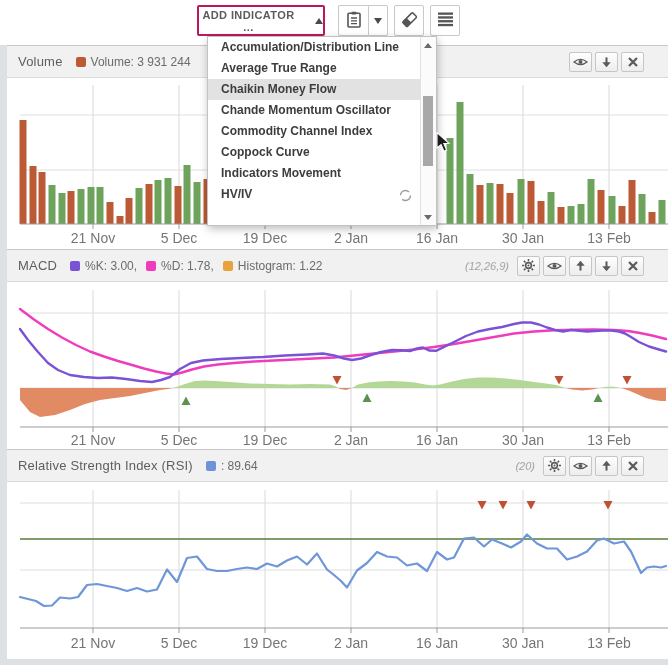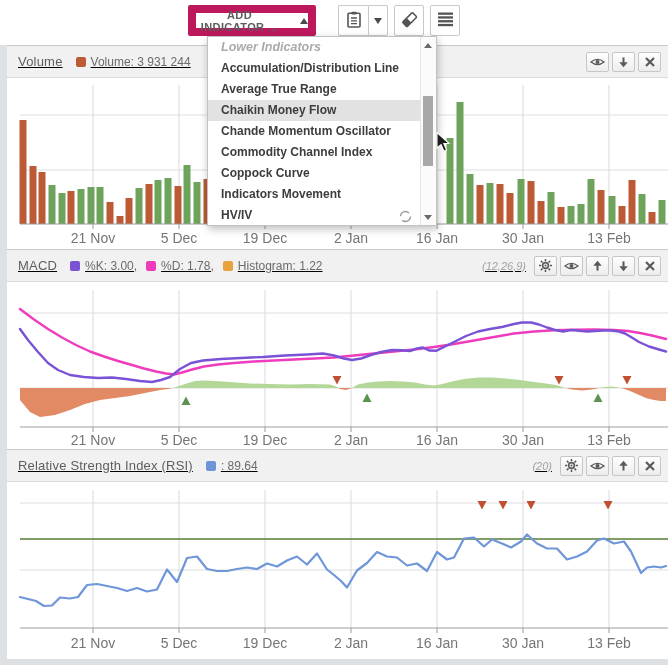--- a/index.html
+++ b/index.html
@@ -4,36 +4,36 @@
 <style>
   html,body{margin:0;padding:0;background:#fff;}
   .screen{position:relative;width:668px;height:665px;background:#fff;overflow:hidden;
           font-family:"Liberation Sans",sans-serif;}
   .gutter-left{position:absolute;left:0;top:45px;width:7px;height:620px;background:#dde1e4;}
   .gutter-bottom{position:absolute;left:0;top:659px;width:668px;height:6px;background:#dde1e4;}
 
   
   .toolbar button{box-sizing:border-box;position:absolute;top:5px;height:31px;background:#fff;
        border:1px solid #c9c9c9;border-radius:2px;cursor:pointer;display:flex;align-items:center;justify-content:center;padding:0;}
-  #btn-add{left:188px;width:128px;border:8px solid #be185d;font-size:11px;font-weight:bold;color:#5c5c5c;
+  #btn-add{left:197px;width:128px;border:2px solid #be185d;font-size:11px;font-weight:bold;color:#5c5c5c;
        letter-spacing:.4px;justify-content:center;gap:17px;}
   .caret-up{width:0;height:0;border-left:4.5px solid transparent;border-right:4.5px solid transparent;border-bottom:6px solid #4a4a4a;}
   .caret-down{width:0;height:0;border-left:4.5px solid transparent;border-right:4.5px solid transparent;border-top:6px solid #4a4a4a;}
   #btn-clip{left:338px;width:30px;border-right:none;border-radius:2px 0 0 2px;}
   #btn-clip-caret{left:368px;width:20px;border-radius:0 2px 2px 0;}
   #btn-eraser{left:394px;width:30px;}
   #btn-lines{left:430px;width:30px;}
 
   
   .panel{position:absolute;left:7px;width:661px;box-sizing:border-box;border-top:1px solid #c9c9c9;background:#fff;}
   #panel-volume{top:45px;height:204px;}
   #panel-macd{top:249px;height:200px;}
   #panel-rsi{top:449px;height:230px;}
   .panel-header{height:32px;background:#f1f1f1;border-bottom:1px solid #dadada;display:flex;align-items:center;
-       padding:0 7px 0 11px;box-sizing:border-box;text-decoration:underline;}
+       padding:0 24px 0 11px;box-sizing:border-box;}
   .panel-title{font-size:13px;color:#5e5e5e;margin-right:13px;letter-spacing:.2px;white-space:nowrap;}
   .legend{display:flex;align-items:flex-end;}
   .legend-item{display:flex;align-items:center;margin-right:9px;font-size:12px;color:#6b6b6b;white-space:nowrap;}
   .swatch{width:10px;height:10px;border-radius:2px;margin-right:5px;flex:none;}
   .spacer{flex:1;}
   .params{font-style:italic;font-size:11px;color:#a3a3a3;margin-right:5px;white-space:nowrap;}
   .hbtn{width:23px;height:20px;box-sizing:border-box;border:1px solid #c6c6c6;border-radius:2px;
        background:linear-gradient(#fefefe,#ededed);margin-left:3px;display:flex;align-items:center;justify-content:center;padding:0;cursor:pointer;}
 
   .plot{position:absolute;}
@@ -404,21 +404,20 @@
       <span class="xlabel" style="left: 142px;">5 Dec</span>
       <span class="xlabel" style="left: 228px;">19 Dec</span>
       <span class="xlabel" style="left: 314px;">2 Jan</span>
       <span class="xlabel" style="left: 400px;">16 Jan</span>
       <span class="xlabel" style="left: 486px;">30 Jan</span>
       <span class="xlabel" style="left: 572px;">13 Feb</span>
     </div>
 
   <div class="dropdown">
     <div class="dd-list">
-      <div class="dd-item dd-header">Lower Indicators</div>
     <div class="dd-item">Accumulation/Distribution Line</div>
         <div class="dd-item">Average True Range</div>
         <div class="dd-item selected">Chaikin Money Flow</div>
         <div class="dd-item">Chande Momentum Oscillator</div>
         <div class="dd-item">Commodity Channel Index</div>
         <div class="dd-item">Coppock Curve</div>
         <div class="dd-item">Indicators Movement</div>
         <div class="dd-item">HV/IV<span class="dd-spinner"><svg width="13" height="13" viewBox="0 0 13 13">
               <circle cx="6.5" cy="6.5" r="5" fill="none" stroke="#9a9a9a" stroke-width="1.4" stroke-dasharray="11 4.7"></circle>
             </svg></span></div>

